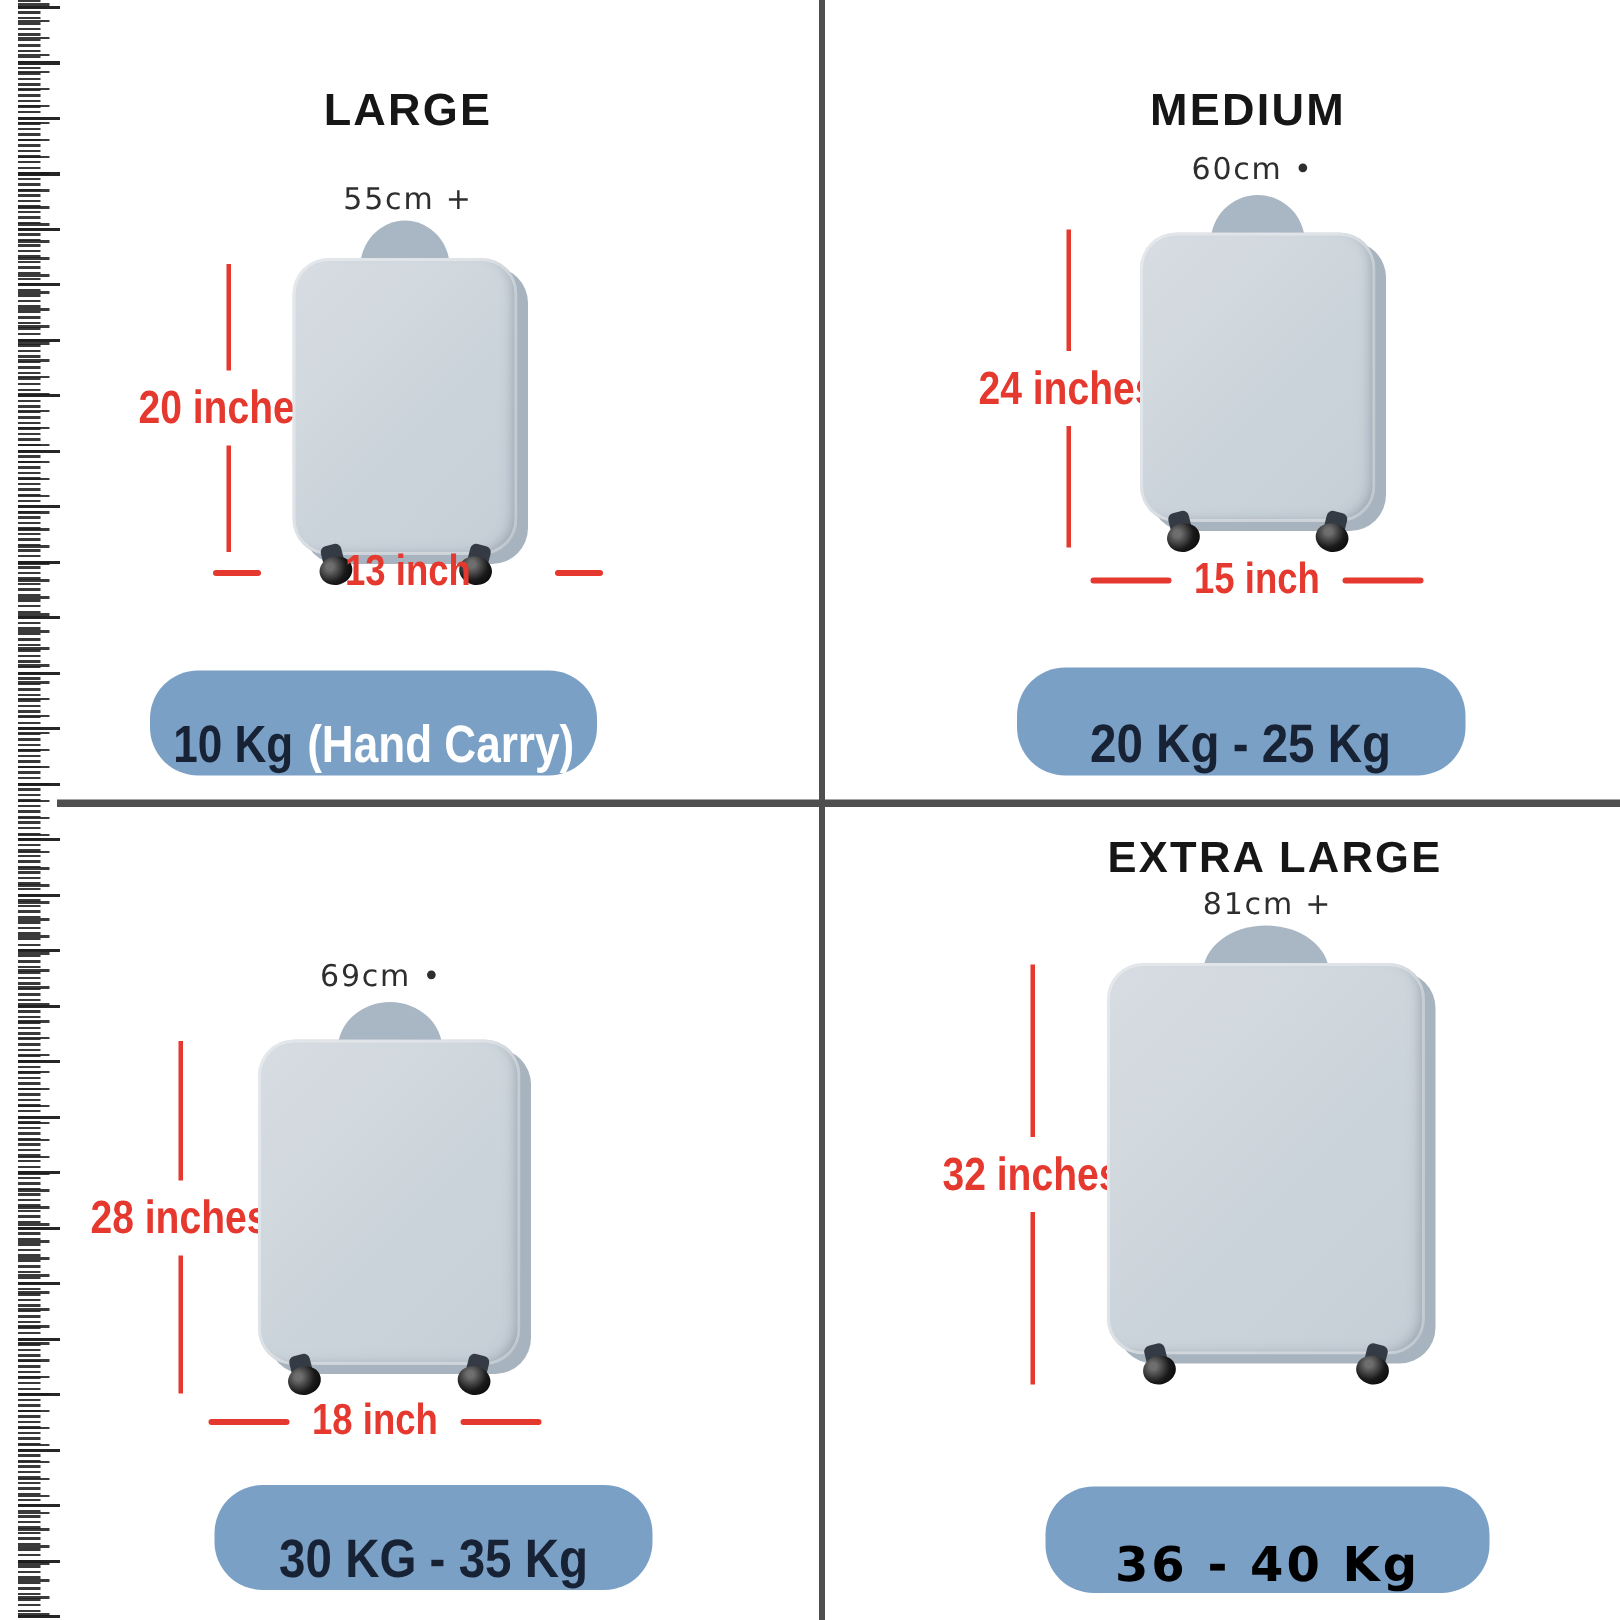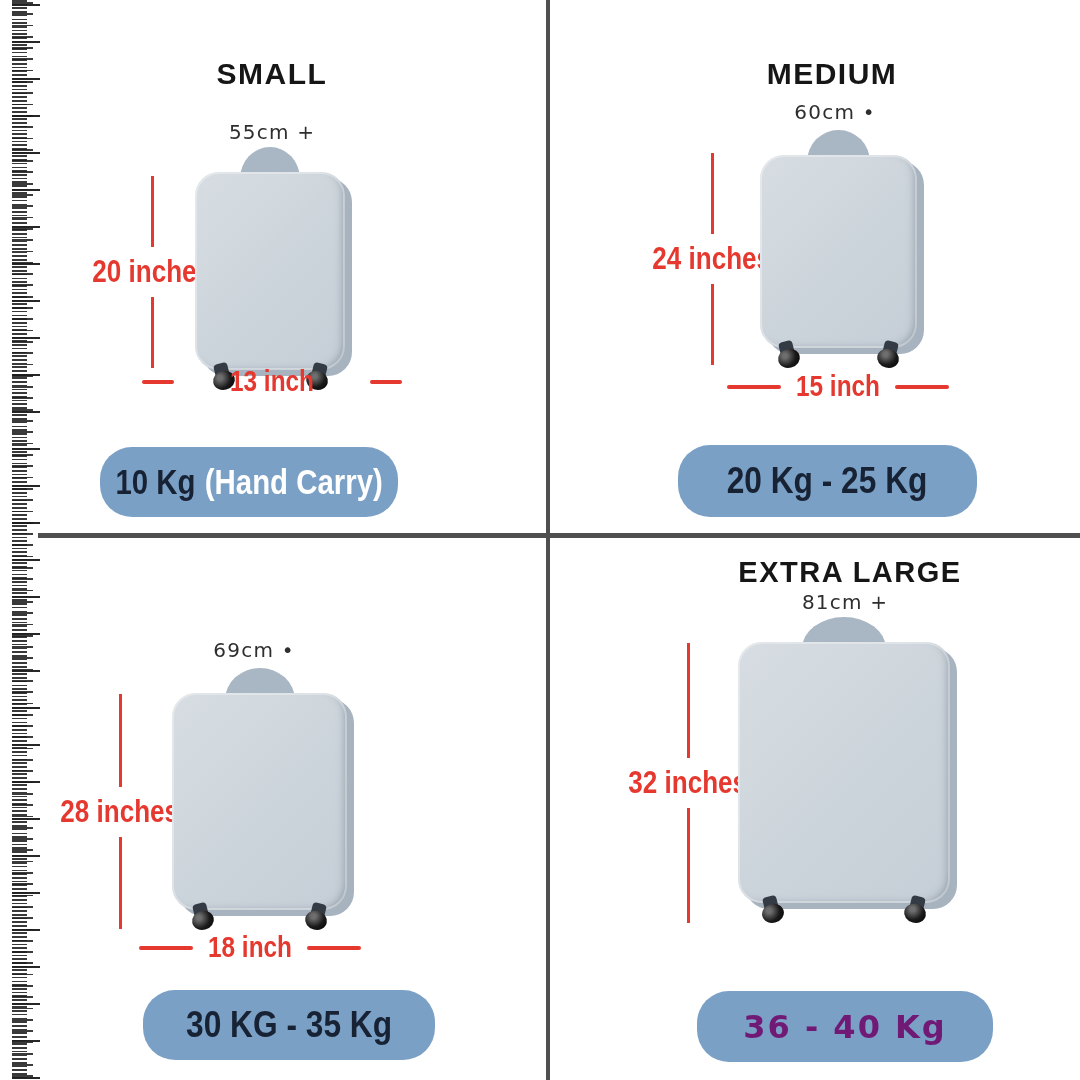--- a/index.html
+++ b/index.html
@@ -79,31 +79,31 @@
   }
   .wmeasure{position:absolute;display:flex;align-items:center;justify-content:center;gap:7px;}
   .hseg{height:4px;width:54px;background:#e5382e;border-radius:2px;}
   .wlabel{
     font-weight:700;font-size:29px;color:#e5382e;
     white-space:nowrap;transform:scaleX(.84);
   }
 
   
   .badge{
-    position:absolute;display:flex;align-items:center;justify-content:center;
+    position:absolute;display:flex;align-items:flex-end;justify-content:center;
     background:#7ba0c6;border-radius:32px;
   }
   .btxt{display:flex;align-items:baseline;transform:scaleX(.88);white-space:nowrap;
         font-weight:700;font-size:36px;}
   .b-dark{color:#182235;}
   .b-light{color:#ffffff;}
   .b-light:not(:empty){margin-left:11px;}
   .q1 .btxt{font-size:35px;transform:scaleX(.84);}
   .q4 .btxt{transform:none;font-family:"DejaVu Sans",sans-serif;font-size:32px;letter-spacing:2px;}
-  .q4 .b-dark{color:#701a75;}
+  .q4 .b-dark{color:#000000;}
 
   
   .q1 .size-title{top:57px;left:0;width:468px;}
   .q1 .cm-label{top:120px;left:0;width:468px;}
   .q1 .case{left:157px;top:172px;width:150px;height:198px;}
   .q1 .hmeasure{left:39px;top:176px;width:150px;height:192px;}
   .q1 .wmeasure{left:104px;top:365px;width:260px;gap:48px;}
   .q1 .badge{left:62px;top:447px;width:298px;height:70px;}
 
   .q2 .size-title{top:57px;left:32px;width:500px;}
@@ -130,21 +130,21 @@
 </head>
 <body>
 
 <div id="stage">
 
   <div class="ruler"></div>
   <div class="divider-v"></div>
   <div class="divider-h"></div>
 
   <section class="q q1">
-    <h2 class="size-title">SMALL</h2>
+    <h2 class="size-title">LARGE</h2>
     <div class="cm-label">55cm +</div>
     <div class="hmeasure">
       <span class="vseg"></span>
       <span class="hlabel">20 inches</span>
       <span class="vseg"></span>
     </div>
     <div class="case">
       <span class="handle"></span>
       <span class="depth"></span>
       <span class="face"></span>

